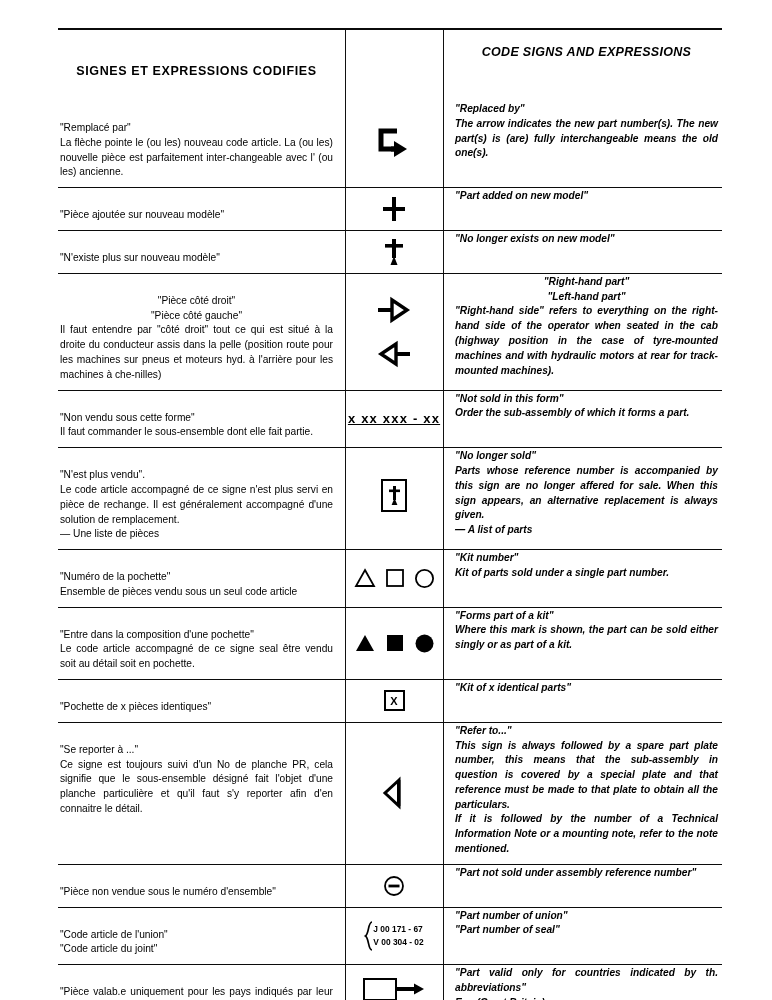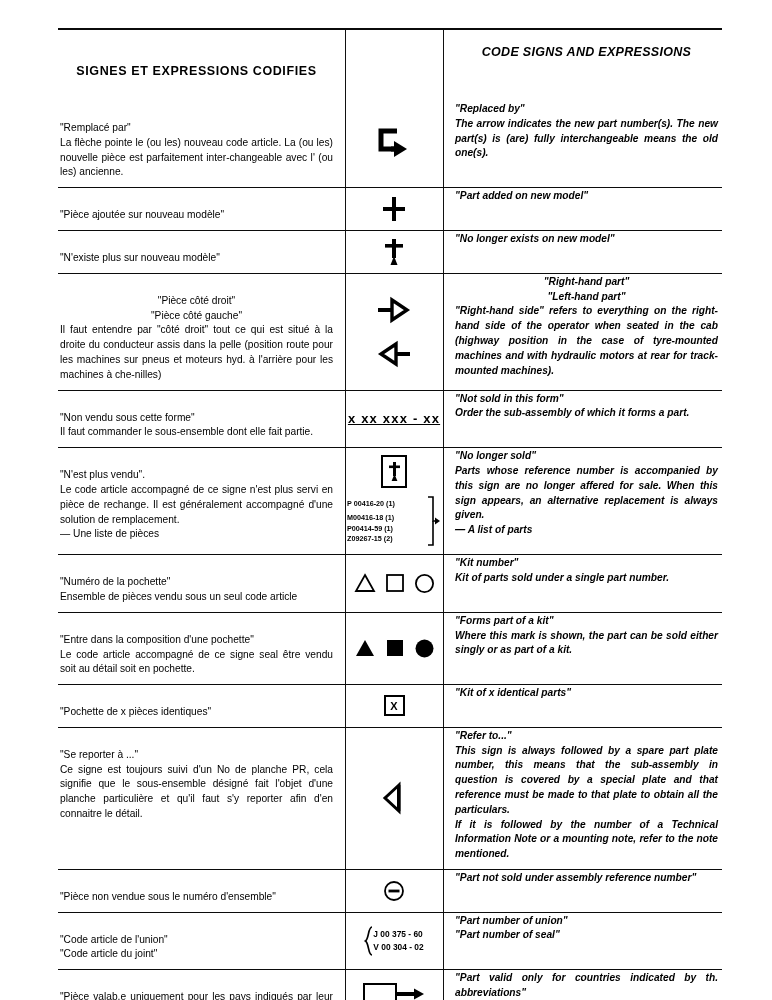--- a/index.html
+++ b/index.html
@@ -218,33 +218,20 @@
       </div>
       <div class="c-sym">
         <div class="nolonger-wrap">
           <div class="nolonger-box">
             <svg width="13" height="21" viewBox="0 0 13 21">
               <rect x="5" y="1" width="3" height="14" fill="#000"></rect>
               <rect x="1" y="4.5" width="11" height="2.6" fill="#000"></rect>
               <path d="M3.6 20 L6.5 13 L9.4 20 Z" fill="#000"></path>
             </svg>
           </div>
-          <div class="pn-block">
-            <div class="pn-list">
-              <div class="pn sp">P 00416-20 (1)</div>
-              <div class="pn g">M00416-18 (1)</div>
-              <div class="pn g">P00414-59 (1)</div>
-              <div class="pn">Z09267-15 (2)</div>
-            </div>
-            <svg width="14" height="52" viewBox="0 0 14 52">
-              <path d="M1 2 H6 V26 H10" stroke="#000" stroke-width="1.6" fill="none"></path>
-              <path d="M1 50 H6 V26" stroke="#000" stroke-width="1.6" fill="none"></path>
-              <path d="M8 22.5 L13 26 L8 29.5 Z" fill="#000"></path>
-            </svg>
-          </div>
         </div>
       </div>
       <div class="c-en en">
         <span class="title">"No longer sold"</span>
         <span class="body just">Parts whose reference number is accompanied by this sign are no longer affered for sale. When this sign appears, an alternative replacement is always given.</span>
         <span class="body">— A list of parts</span>
       </div>
     </div>
 
     <div class="row">
@@ -348,21 +335,21 @@
       <div class="c-fr fr">
         <span class="title">"Code article de l'union"</span>
         <span class="title">"Code article du joint"</span>
       </div>
       <div class="c-sym">
         <div style="display:flex;align-items:center;">
           <svg width="9" height="30" viewBox="0 0 9 30">
             <path d="M8 1 C4 1 5 13 1.5 15 C5 17 4 29 8 29" stroke="#000" stroke-width="1.7" fill="none"></path>
           </svg>
           <div style="font-size:8.4px;font-weight:700;line-height:1.55;white-space:nowrap;">
-            <div>J 00 375 - 60</div>
+            <div>J 00 171 - 67</div>
             <div>V 00 304 - 02</div>
           </div>
         </div>
       </div>
       <div class="c-en en">
         <span class="title">"Part number of union"</span>
         <span class="title">"Part number of seal"</span>
       </div>
     </div>
 

